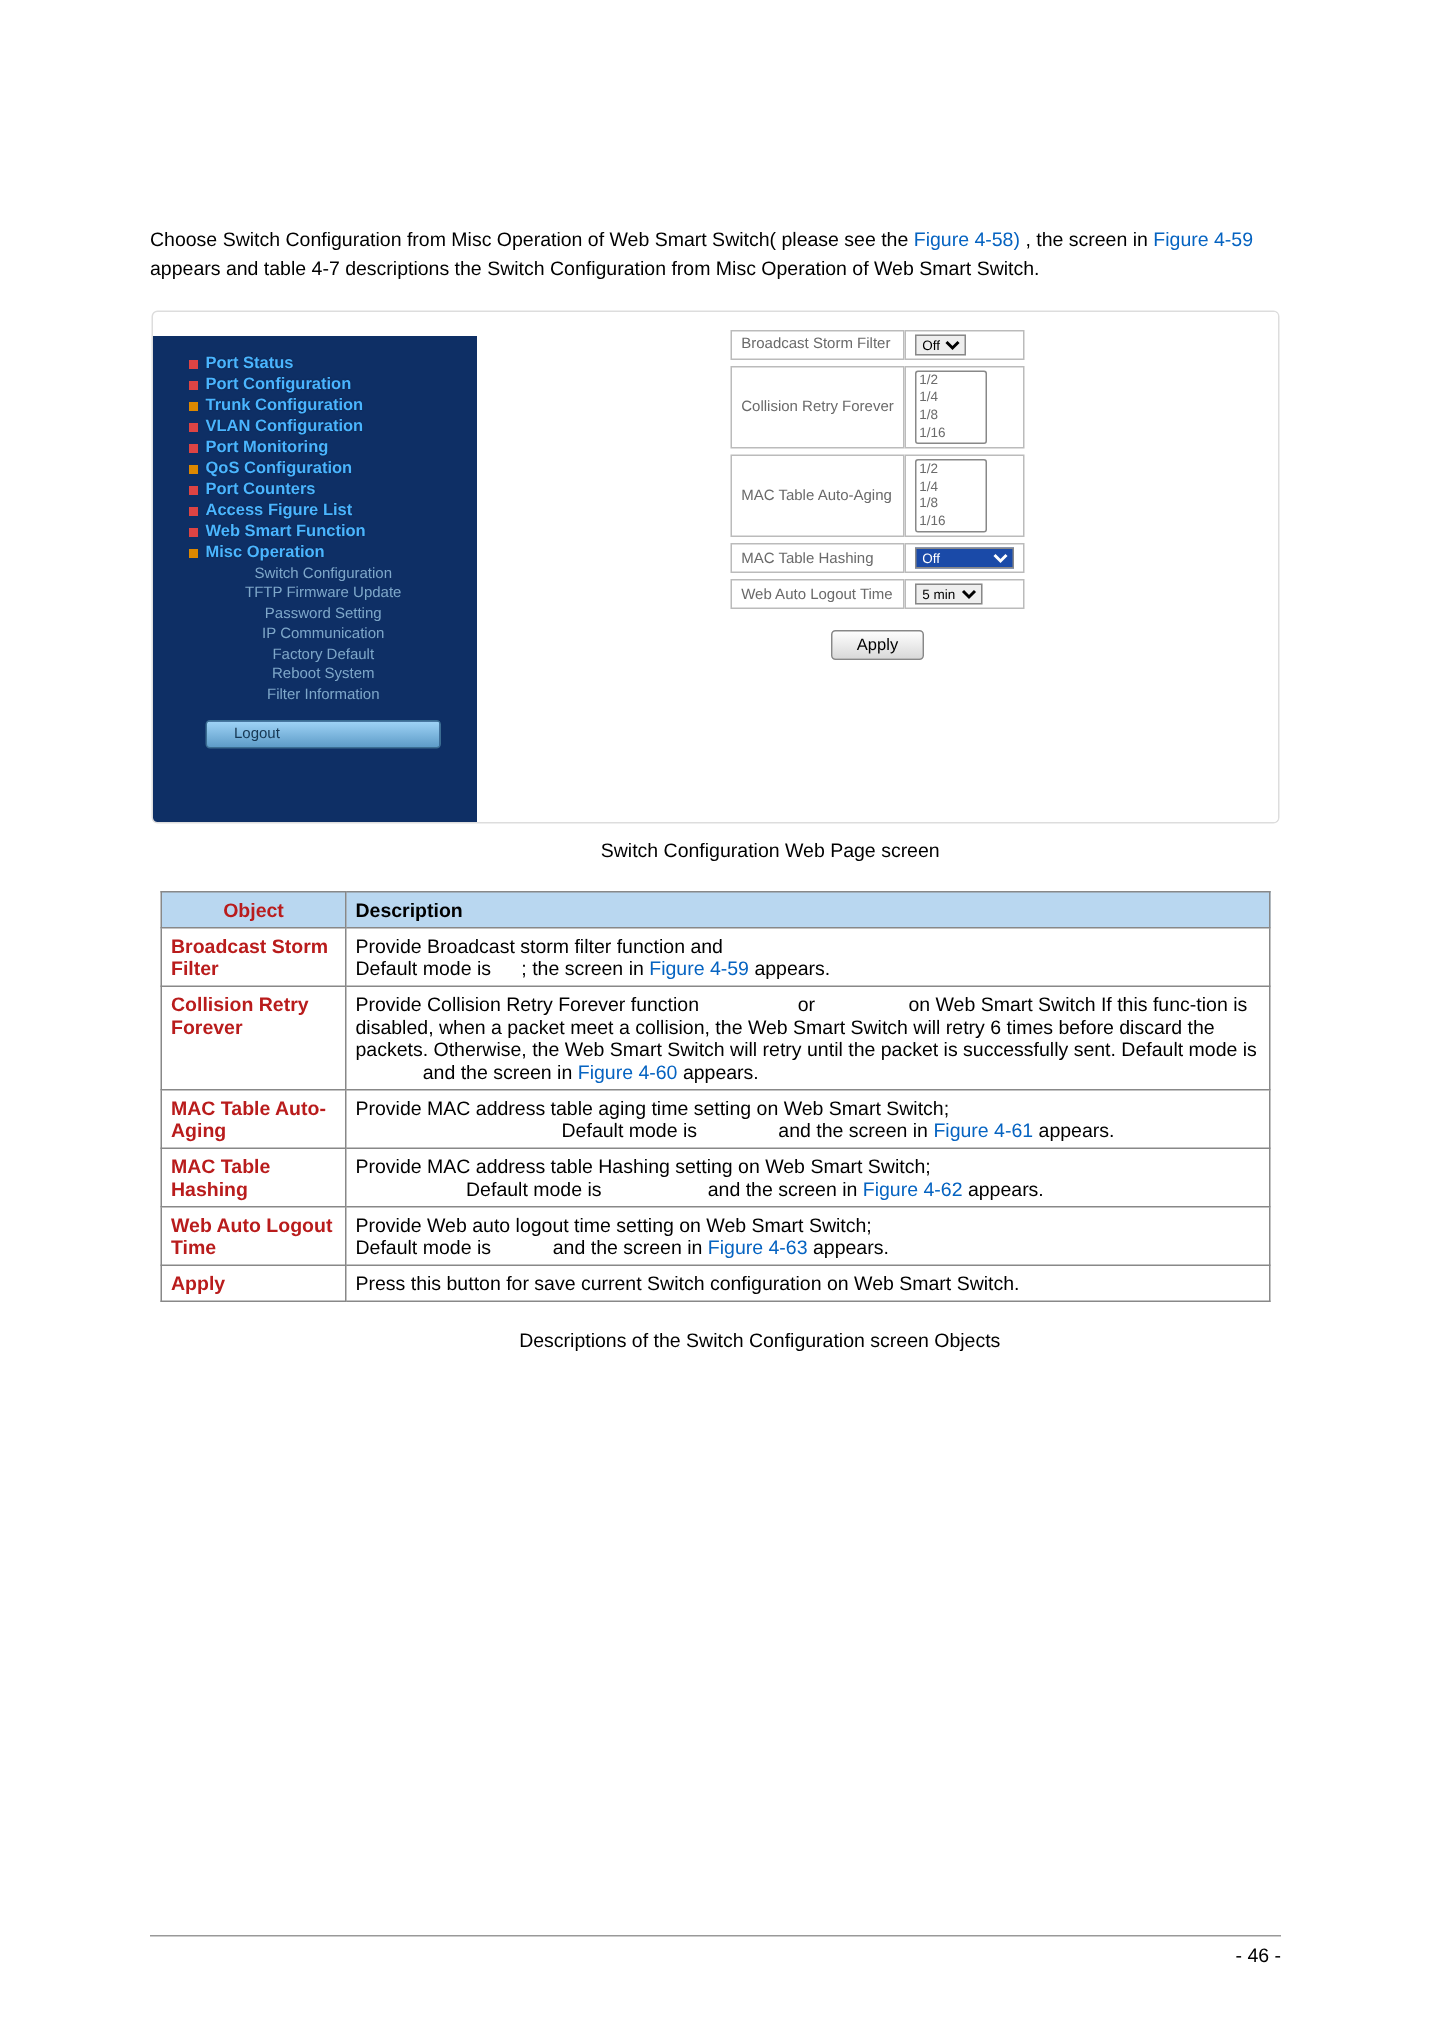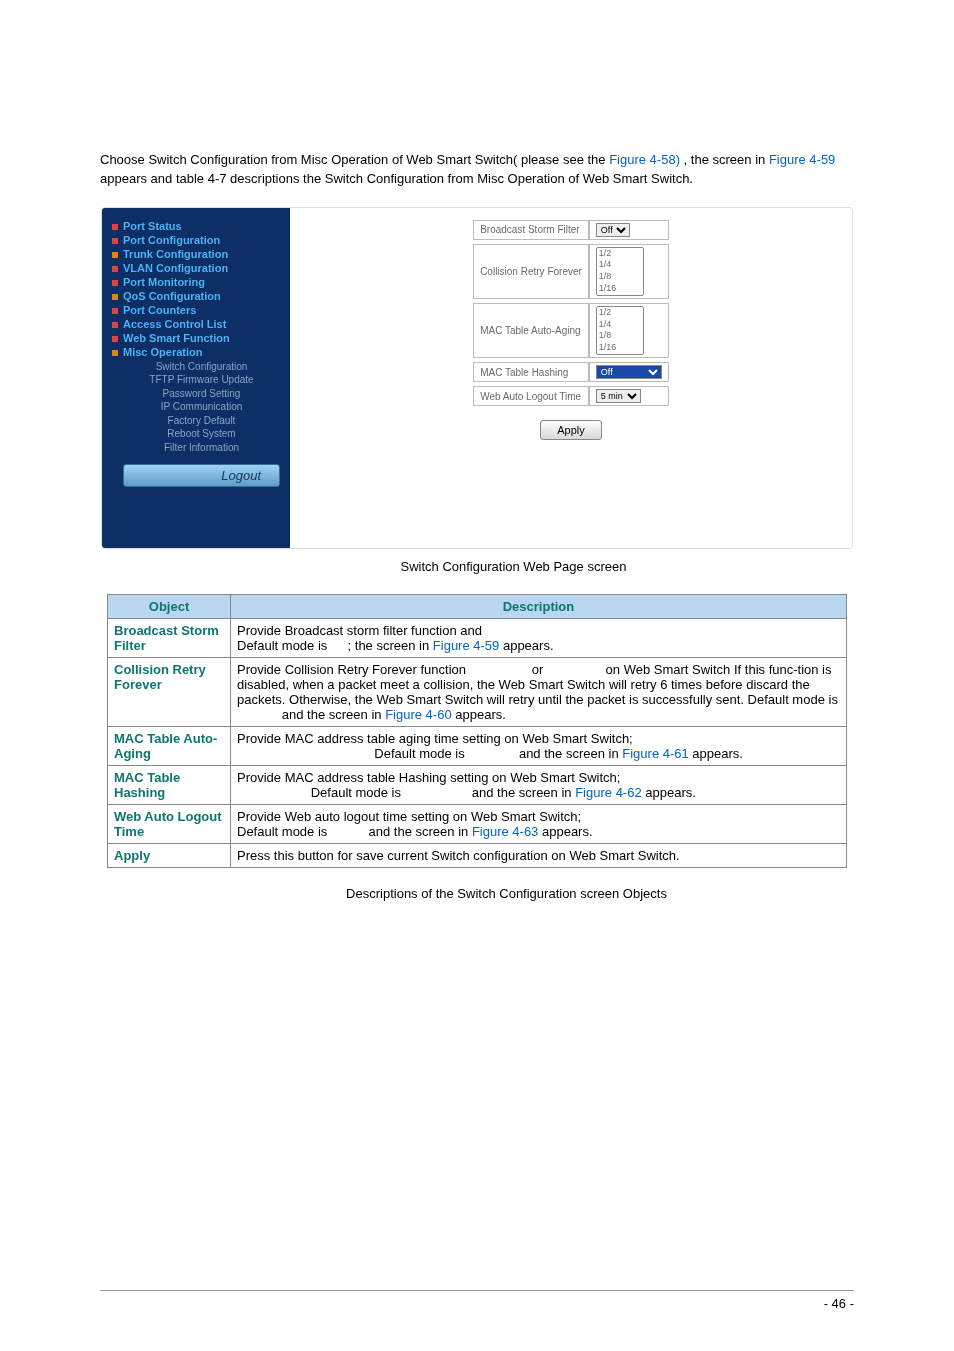--- a/index.html
+++ b/index.html
@@ -74,23 +74,24 @@
     font-size: 15px;
     color: #1261b6;
   }
   .shot-body {
     display: flex;
     min-height: 340px;
   }
   .sidebar {
     width: 168px;
     background: linear-gradient(#0e2f65, #0e2f65);
-    padding: 10px 10px;
+    padding: 10px 24px;
     color: #bfe3ff;
     font-size: 11px;
+    margin-top: 16px;
   }
   .sidebar .item {
     display: flex;
     align-items: flex-start;
     margin: 2px 0;
     color: #4ab5ff;
     font-weight: bold;
     text-shadow: 0 0 1px rgba(0,0,0,0.4);
   }
   .sidebar .sq {
@@ -109,24 +110,23 @@
     text-align: center;
   }
   .logout-btn {
     display: block;
     margin: 10px auto 0 11px;
     padding: 3px 18px;
     background: linear-gradient(#9fd3f6, #5e9cc8);
     border: 1px solid #3b6d92;
     border-radius: 3px;
     color: #163753;
-    font-size: 13px;
-    text-align: right;
+    font-size: 10px;
+    text-align: left;
     cursor: pointer;
-    font-style: italic;
   }
   .main-pane {
     flex: 1;
     background: #fff;
     padding: 8px;
   }
   .main-title {
     text-align: center;
     color: #1135aa;
     font-weight: bold;
@@ -181,21 +181,21 @@
   .desc-table th, .desc-table td {
     border: 1px solid #888;
     padding: 4px 6px;
     vertical-align: top;
   }
   .desc-table thead tr { background: #b9d7f0; }
   .desc-table tbody tr:first-child td,
   .desc-table tbody tr:first-child th {  }
   .desc-table .col1 {
     width: 110px;
-    color: #0f766e;
+    color: #b91c1c;
     font-weight: bold;
   }
   
   .page-num {
     position: absolute;
     bottom: 40px;
     right: 100px;
     font-size: 13px;
   }
   .footer-line {
@@ -245,21 +245,21 @@
         <div class="item">
             <span class="sq orange"></span>
             <span>QoS Configuration</span>
           </div>
         <div class="item">
             <span class="sq red"></span>
             <span>Port Counters</span>
           </div>
         <div class="item">
             <span class="sq red"></span>
-            <span>Access Control List</span>
+            <span>Access Figure List</span>
           </div>
         <div class="item">
             <span class="sq red"></span>
             <span>Web Smart Function</span>
           </div>
         <div class="item">
             <span class="sq orange"></span>
             <span>Misc Operation</span>
           </div>
         <div class="sub">Switch Configuration</div>
@@ -322,21 +322,21 @@
 
   <p class="fig-caption">
     <span class="bold" style="color:#fff">Figure 4-59 </span>
     <span>Switch Configuration Web Page screen</span>
   </p>
 
   <table class="desc-table">
     <thead>
       <tr>
         <th class="col1">Object</th>
-        <th style="color:#0f766e;font-weight:bold;text-align:center">Description</th>
+        <th style="color:#000000;font-weight:bold;text-align:left">Description</th>
       </tr>
     </thead>
     <tbody>
       <tr>
         <td class="col1">Broadcast Storm Filter</td>
         <td>
           <span>Provide Broadcast storm filter function and </span><span class="bold" style="color:#fff">four</span><span style="color:#fff"> filter mode options: </span><span class="bold" style="color:#fff">1/2, 1/4, 1/8, 1/16.</span><br>
           <span> Default mode is </span><span class="bold" style="color:#fff">off</span><span>; the screen in </span><span class="link">Figure 4-59</span><span> appears.</span>
         </td>
       </tr>

